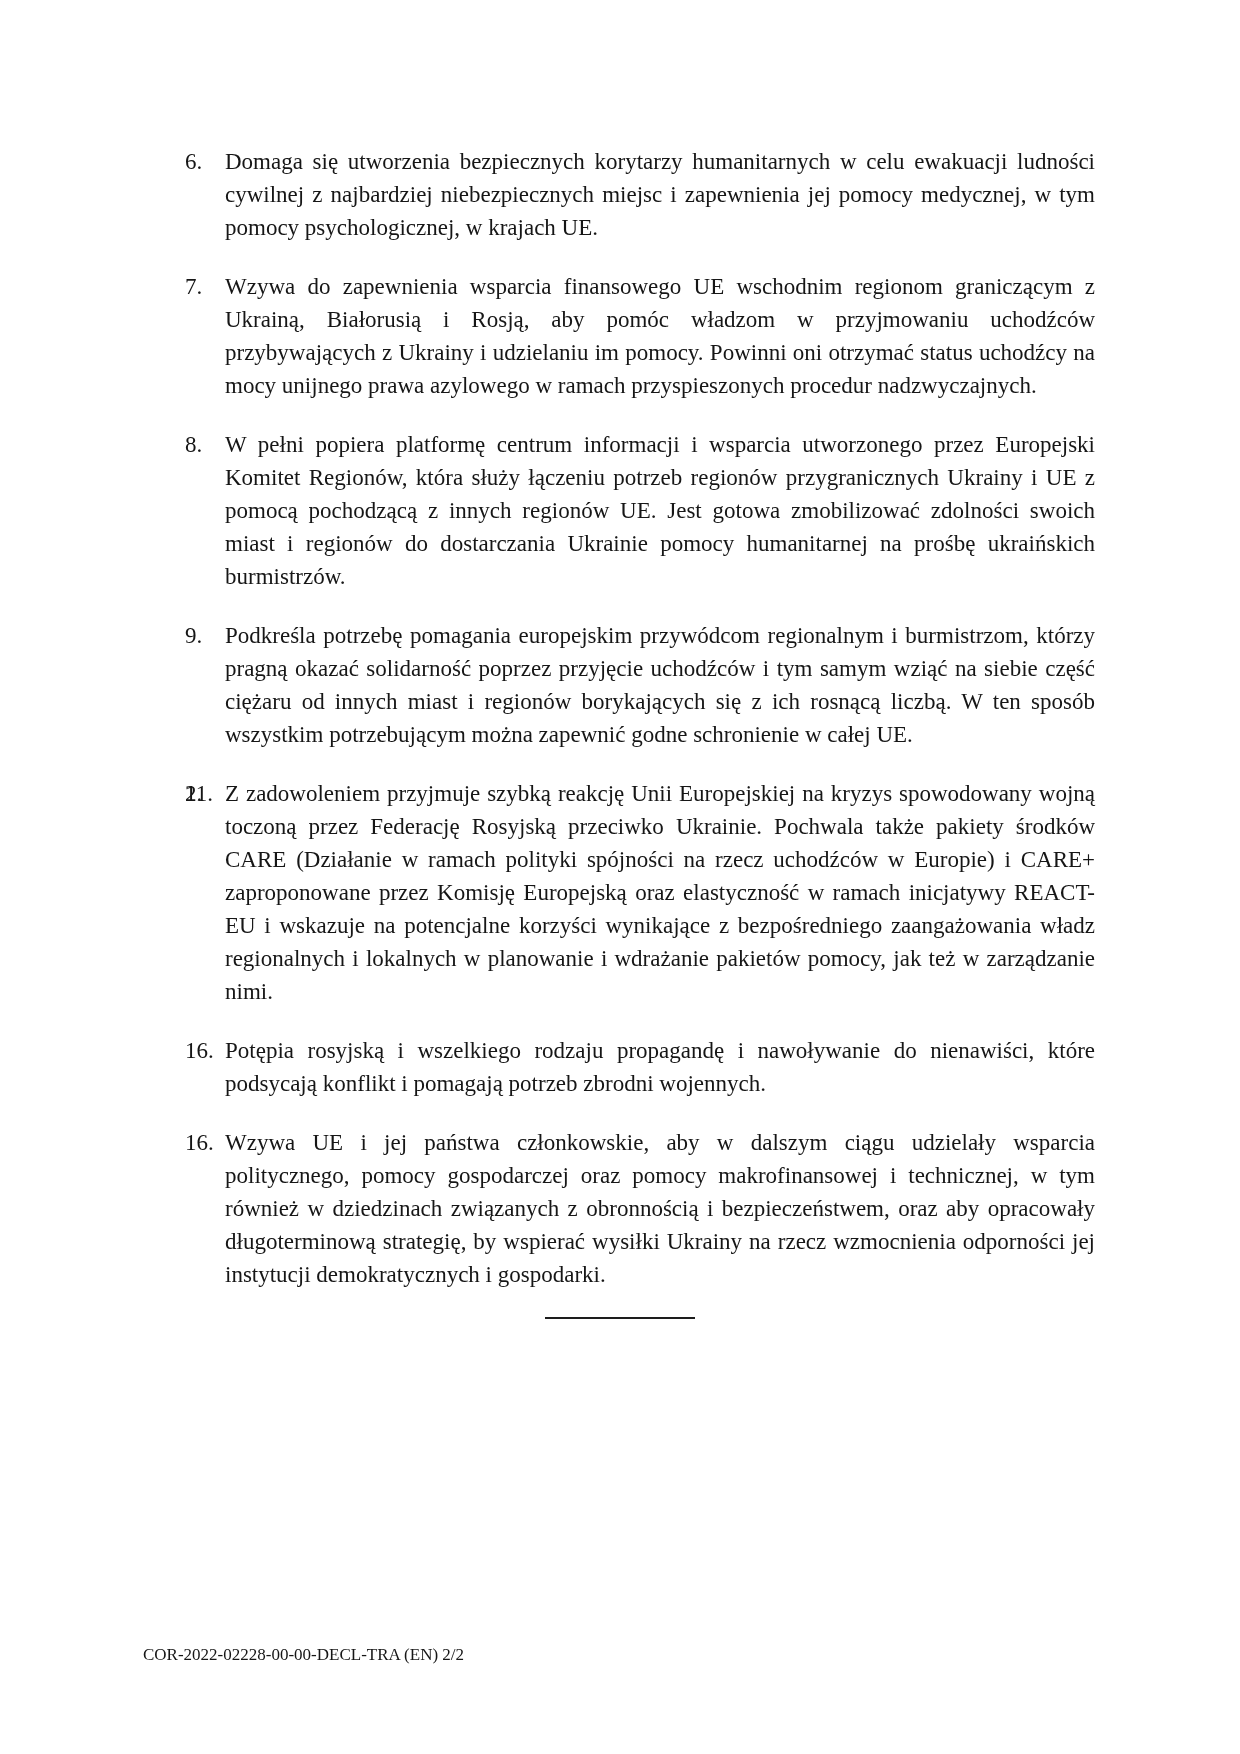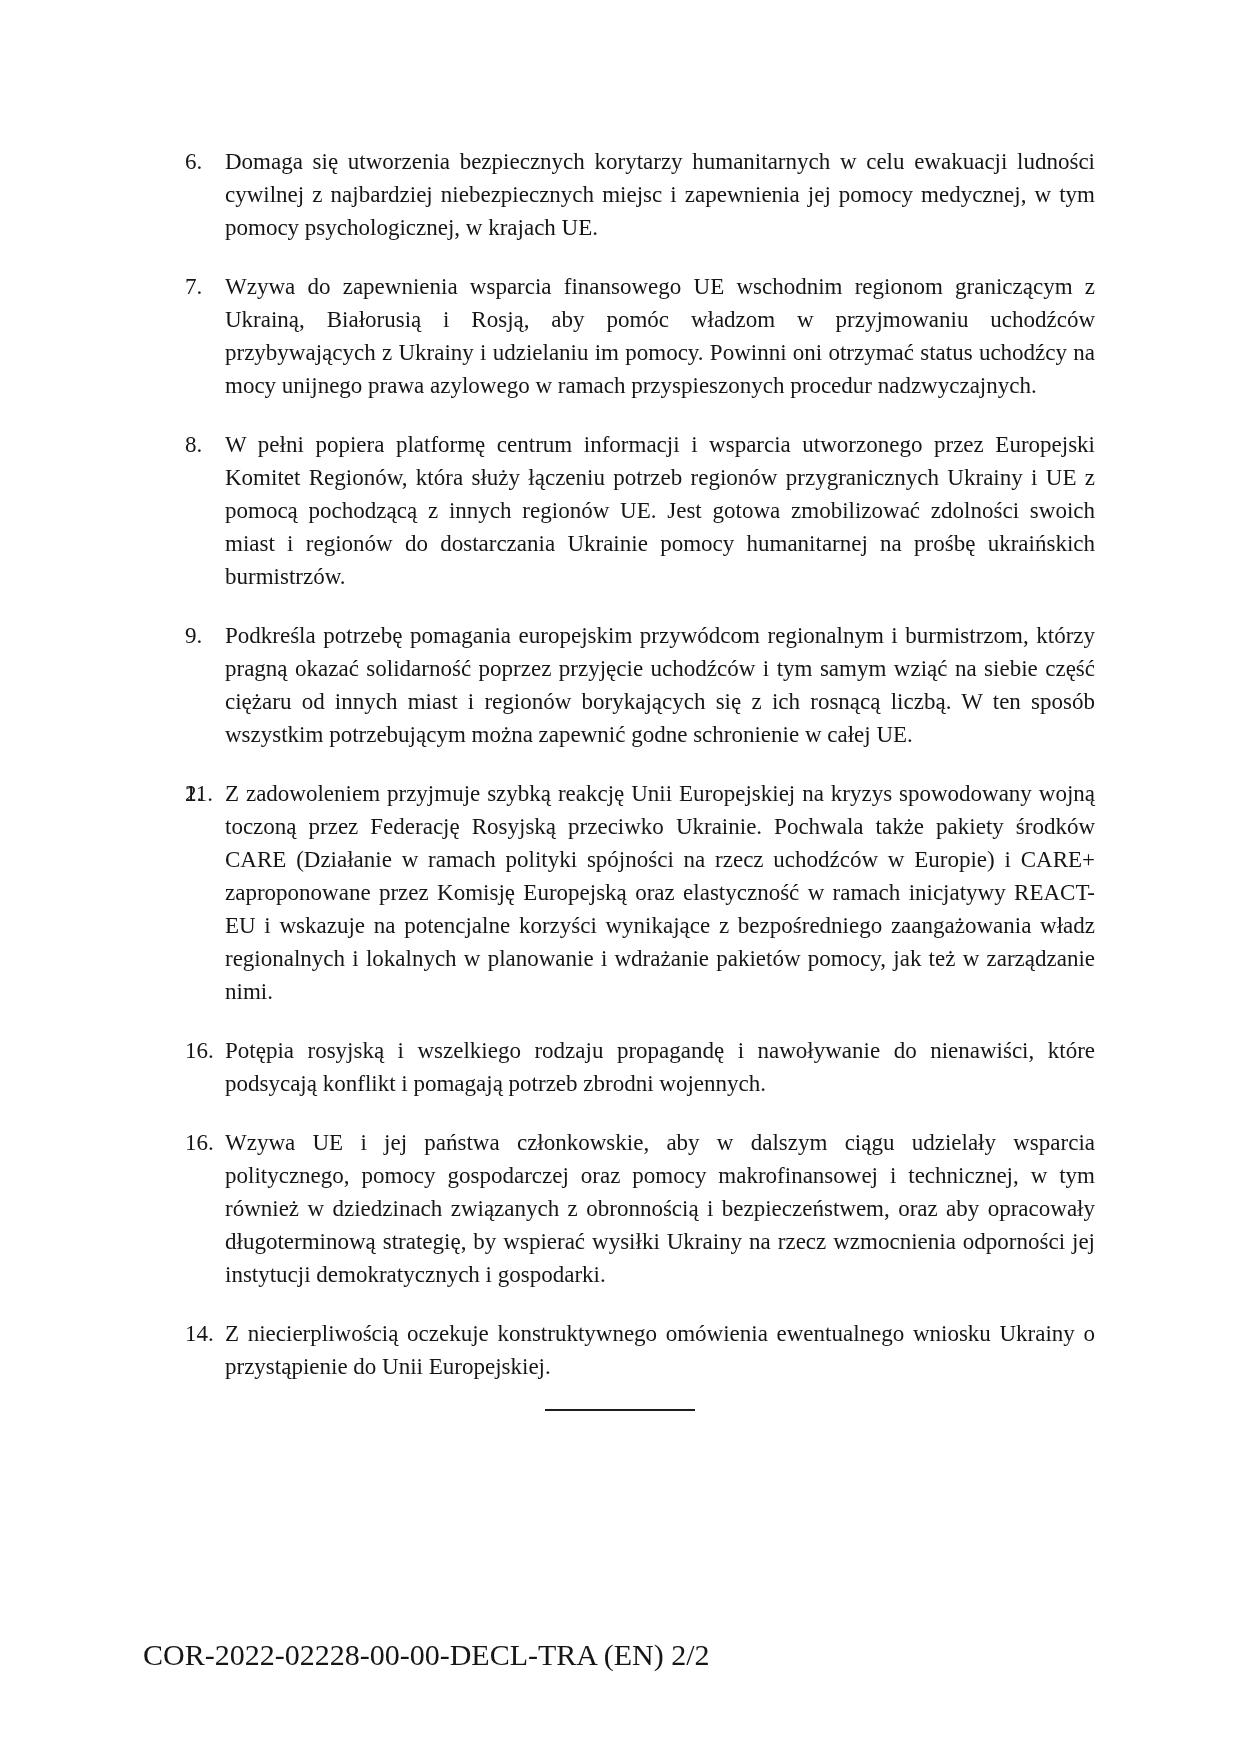--- a/index.html
+++ b/index.html
@@ -42,21 +42,21 @@
   .separator {
     width: 150px;
     height: 0;
     border-top: 2px solid #1d1d1d;
     margin: 16px 0 0 360px;
   }
   .doc-footer {
     position: absolute;
     left: 143px;
     top: 1638px;
-    font-size: 30px;
+    font-size: 17px;
     line-height: 33px;
     white-space: nowrap;
   }
 </style>
 </head>
 <body>
 
 <div class="page">
   <main class="doc-body">
     <ol id="para-list" class="para-list">
@@ -92,22 +92,18 @@
   <li class="para-item">
     <span class="para-num">16.</span>
     <span class="para-text">Potępia rosyjską i wszelkiego rodzaju propagandę i nawoływanie do nienawiści, które podsycają konflikt i pomagają potrzeb zbrodni wojennych.</span>
   </li>
 
   <li class="para-item">
     <span class="para-num">16.</span>
     <span class="para-text">Wzywa UE i jej państwa członkowskie, aby w dalszym ciągu udzielały wsparcia politycznego, pomocy gospodarczej oraz pomocy makrofinansowej i technicznej, w tym również w dziedzinach związanych z obronnością i bezpieczeństwem, oraz aby opracowały długoterminową strategię, by wspierać wysiłki Ukrainy na rzecz wzmocnienia odporności jej instytucji demokratycznych i gospodarki.</span>
   </li>
 
-  <li class="para-item">
-    <span class="para-num">14.</span>
-    <span class="para-text">Z niecierpliwością oczekuje konstruktywnego omówienia ewentualnego wniosku Ukrainy o przystąpienie do Unii Europejskiej.</span>
-  </li>
 
 </ol>
     <div class="separator"></div>
   </main>
   <div class="doc-footer">COR-2022-02228-00-00-DECL-TRA (EN) 2/2</div>
 </div>
 
 </body></html>

